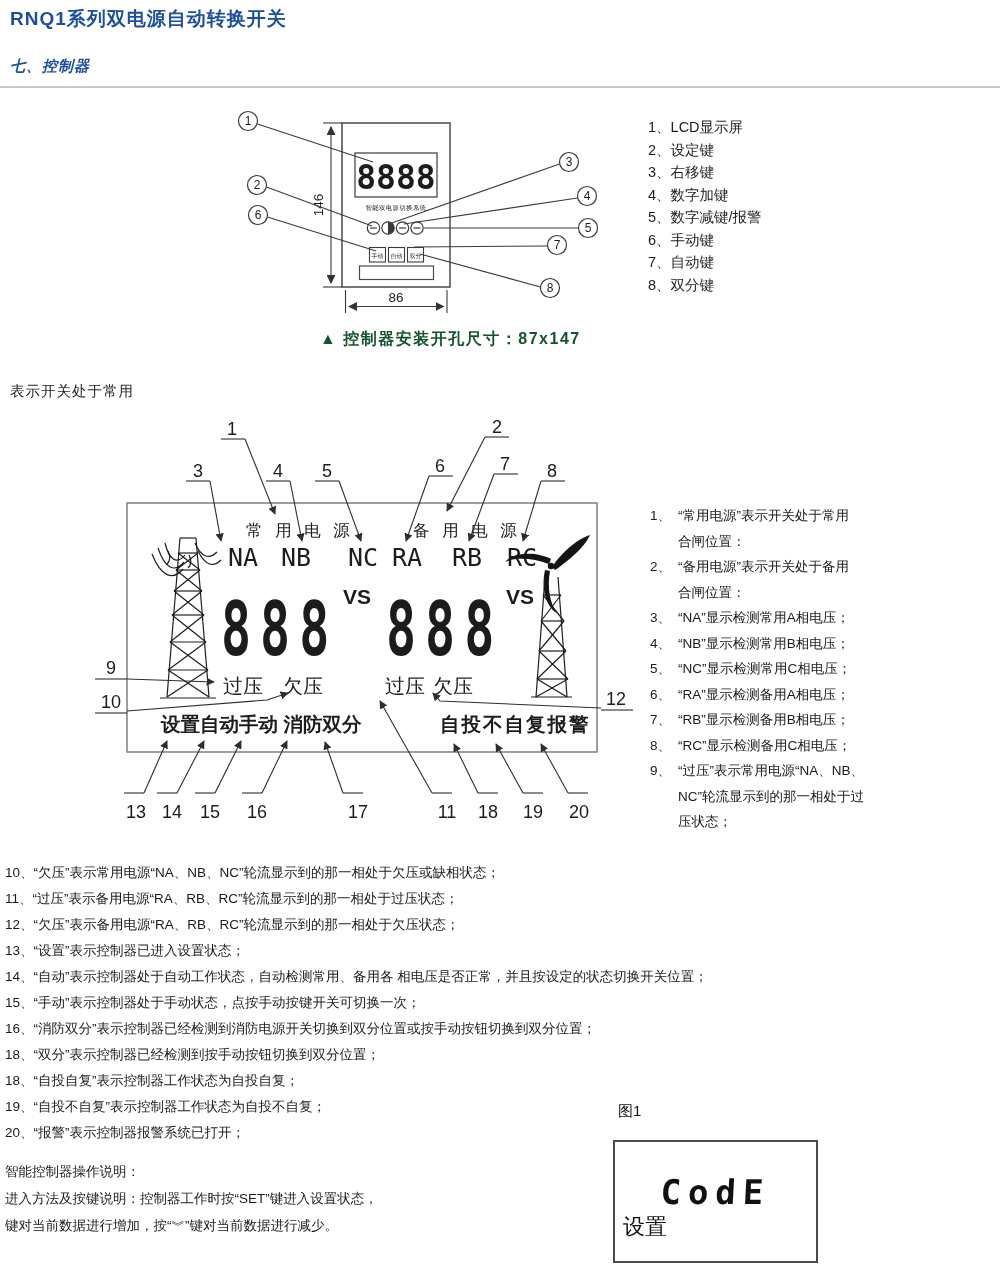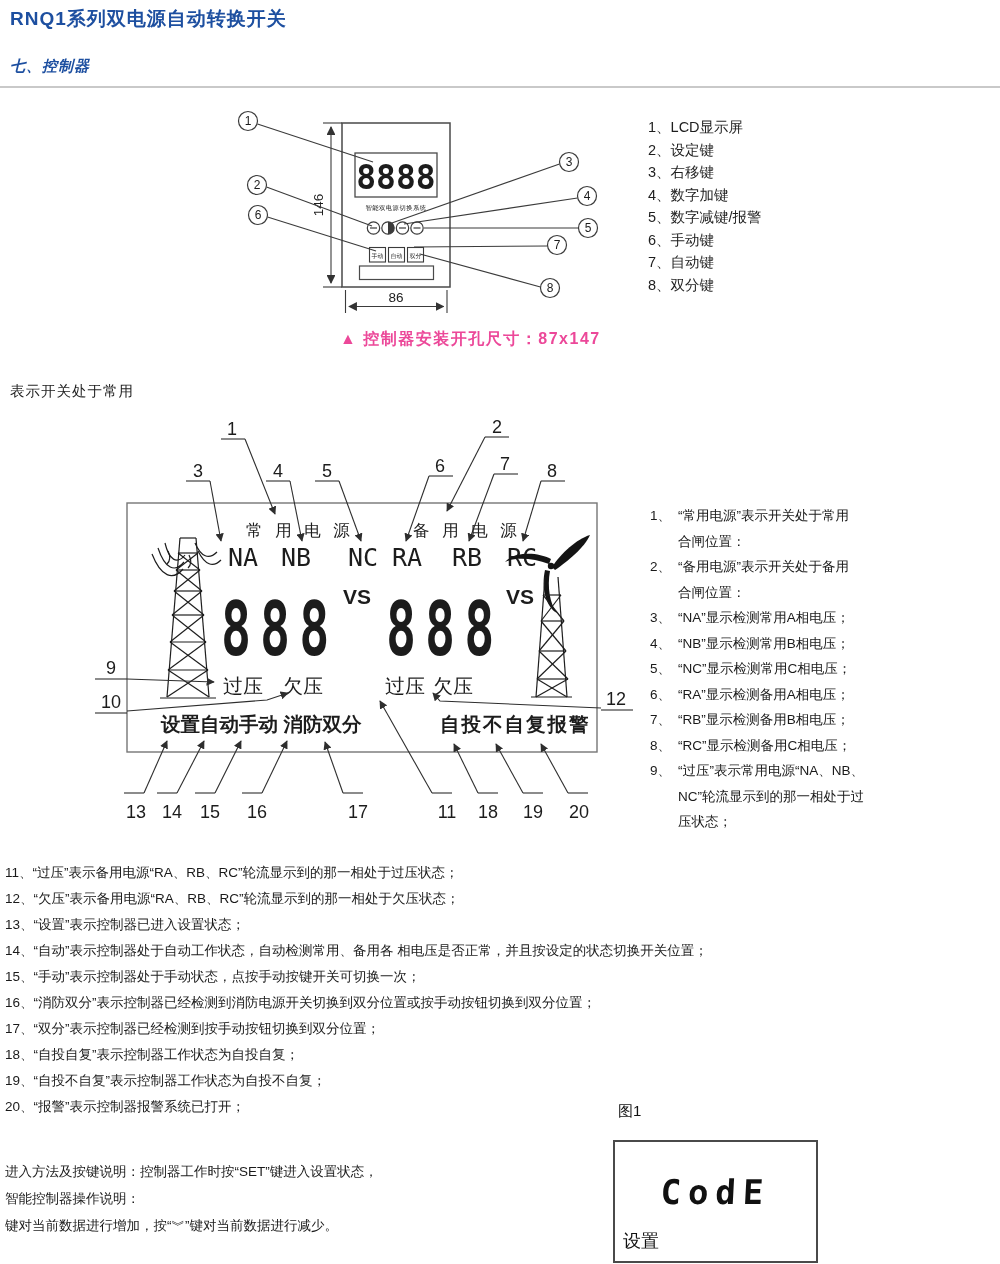--- a/index.html
+++ b/index.html
@@ -6,33 +6,33 @@
   body{
     width:1000px;height:1264px;position:relative;background:#ffffff;
     font-family:"Liberation Sans","DejaVu Sans",sans-serif;color:#262626;
     overflow:hidden;
   }
   .abs{position:absolute;}
   .doc-title{left:10px;top:6px;font-size:19px;font-weight:bold;color:#1d4fa0;letter-spacing:1px;}
   .section-title{left:10px;top:57px;font-size:15px;font-weight:bold;color:#1d4fa0;letter-spacing:1px;font-style:italic;}
   .divider{left:0;top:86px;width:1000px;height:0;border-top:2px solid #c9c9c9;}
   .parts-list{left:648px;top:116px;font-size:14.5px;line-height:22.5px;color:#1e1e1e;}
-  .fig-caption{left:320px;top:329px;font-size:16px;font-weight:bold;color:#ec4899;letter-spacing:1.5px;margin-left:20px;}
+  .fig-caption{left:320px;top:329px;font-size:16px;font-weight:bold;color:#14532d;letter-spacing:1.5px;}
   .lcd-intro{left:10px;top:382px;font-size:14.5px;color:#1e1e1e;letter-spacing:1px;}
   .legend-right{left:650px;top:503px;width:352px;font-size:13.5px;line-height:25.5px;color:#1a1a1a;}
   .lr-item{position:relative;padding-left:28px;}
   .lr-num{position:absolute;left:0;top:0;}
   .legend-bottom{left:5px;top:860px;width:992px;font-size:13.5px;line-height:26px;color:#1a1a1a;}
   .operation{left:5px;top:1158px;font-size:13.5px;line-height:27px;color:#1a1a1a;}
   .fig1-label{left:618px;top:1102px;font-size:15px;color:#111;}
   .fig1-box{left:613px;top:1140px;width:201px;height:119px;border:2px solid #4a4a4a;background:#fff;}
   .fig1-display{position:absolute;left:0;right:0;top:30px;text-align:center;
     font-family:"DejaVu Sans Mono","Liberation Mono",monospace;font-weight:bold;
     font-size:34px;letter-spacing:7px;color:#111;transform:skewX(-3deg);}
-  .fig1-status{position:absolute;left:8px;bottom:8px;font-size:18px;color:#111;}
+  .fig1-status{position:absolute;left:8px;bottom:19px;font-size:22px;color:#111;}
   svg text{fill:#1c1c1c;}
   .svgfig{position:absolute;}
 </style>
 </head>
 <body>
 
 <div class="abs doc-title">RNQ1系列双电源自动转换开关</div>
 <div class="abs section-title">七、控制器</div>
 <div class="abs divider"></div>
 
@@ -337,35 +337,36 @@
   </div>
   <div class="lr-item">
     <span class="lr-num">9、</span>
     <div>“过压”表示常用电源“NA、NB、</div>
     <div>NC”轮流显示到的那一相处于过</div>
     <div>压状态；</div>
   </div>
 </div>
 
 <div class="abs legend-bottom">
+  <div>10、“欠压”表示常用电源“NA、NB、NC”轮流显示到的那一相处于欠压或缺相状态；</div>
   <div>11、“过压”表示备用电源“RA、RB、RC”轮流显示到的那一相处于过压状态；</div>
   <div>12、“欠压”表示备用电源“RA、RB、RC”轮流显示到的那一相处于欠压状态；</div>
   <div>13、“设置”表示控制器已进入设置状态；</div>
   <div>14、“自动”表示控制器处于自动工作状态，自动检测常用、备用各 相电压是否正常，并且按设定的状态切换开关位置；</div>
   <div>15、“手动”表示控制器处于手动状态，点按手动按键开关可切换一次；</div>
   <div>16、“消防双分”表示控制器已经检测到消防电源开关切换到双分位置或按手动按钮切换到双分位置；</div>
-  <div>17、“双分”表示控制器已经检测到按手动按钮切换到双分位置；</div>
+  <div>18、“双分”表示控制器已经检测到按手动按钮切换到双分位置；</div>
   <div>18、“自投自复”表示控制器工作状态为自投自复；</div>
   <div>19、“自投不自复”表示控制器工作状态为自投不自复；</div>
   <div>20、“报警”表示控制器报警系统已打开；</div>
 </div>
 
 <div class="abs operation">
+  <div>智能控制器操作说明：</div>
   <div>进入方法及按键说明：控制器工作时按“SET”键进入设置状态，</div>
-  <div>智能控制器操作说明：</div>
   <div>键对当前数据进行增加，按“︾”键对当前数据进行减少。</div>
 </div>
 
 <div class="abs fig1-label">图1</div>
 <div class="abs fig1-box">
   <div class="fig1-display">CodE</div>
   <div class="fig1-status">设置</div>
 </div>
 
 </body></html>

